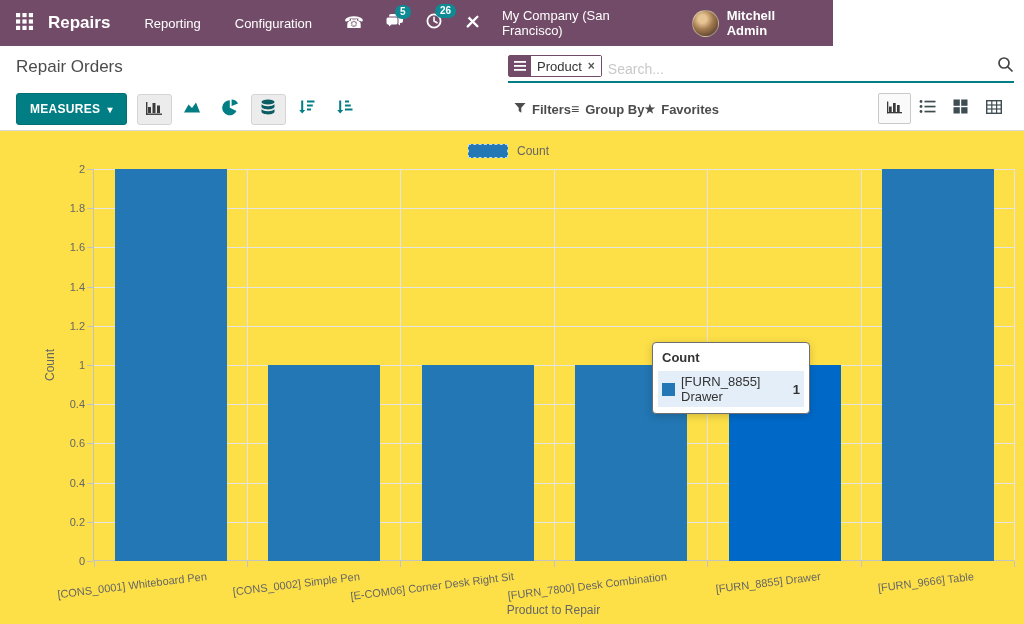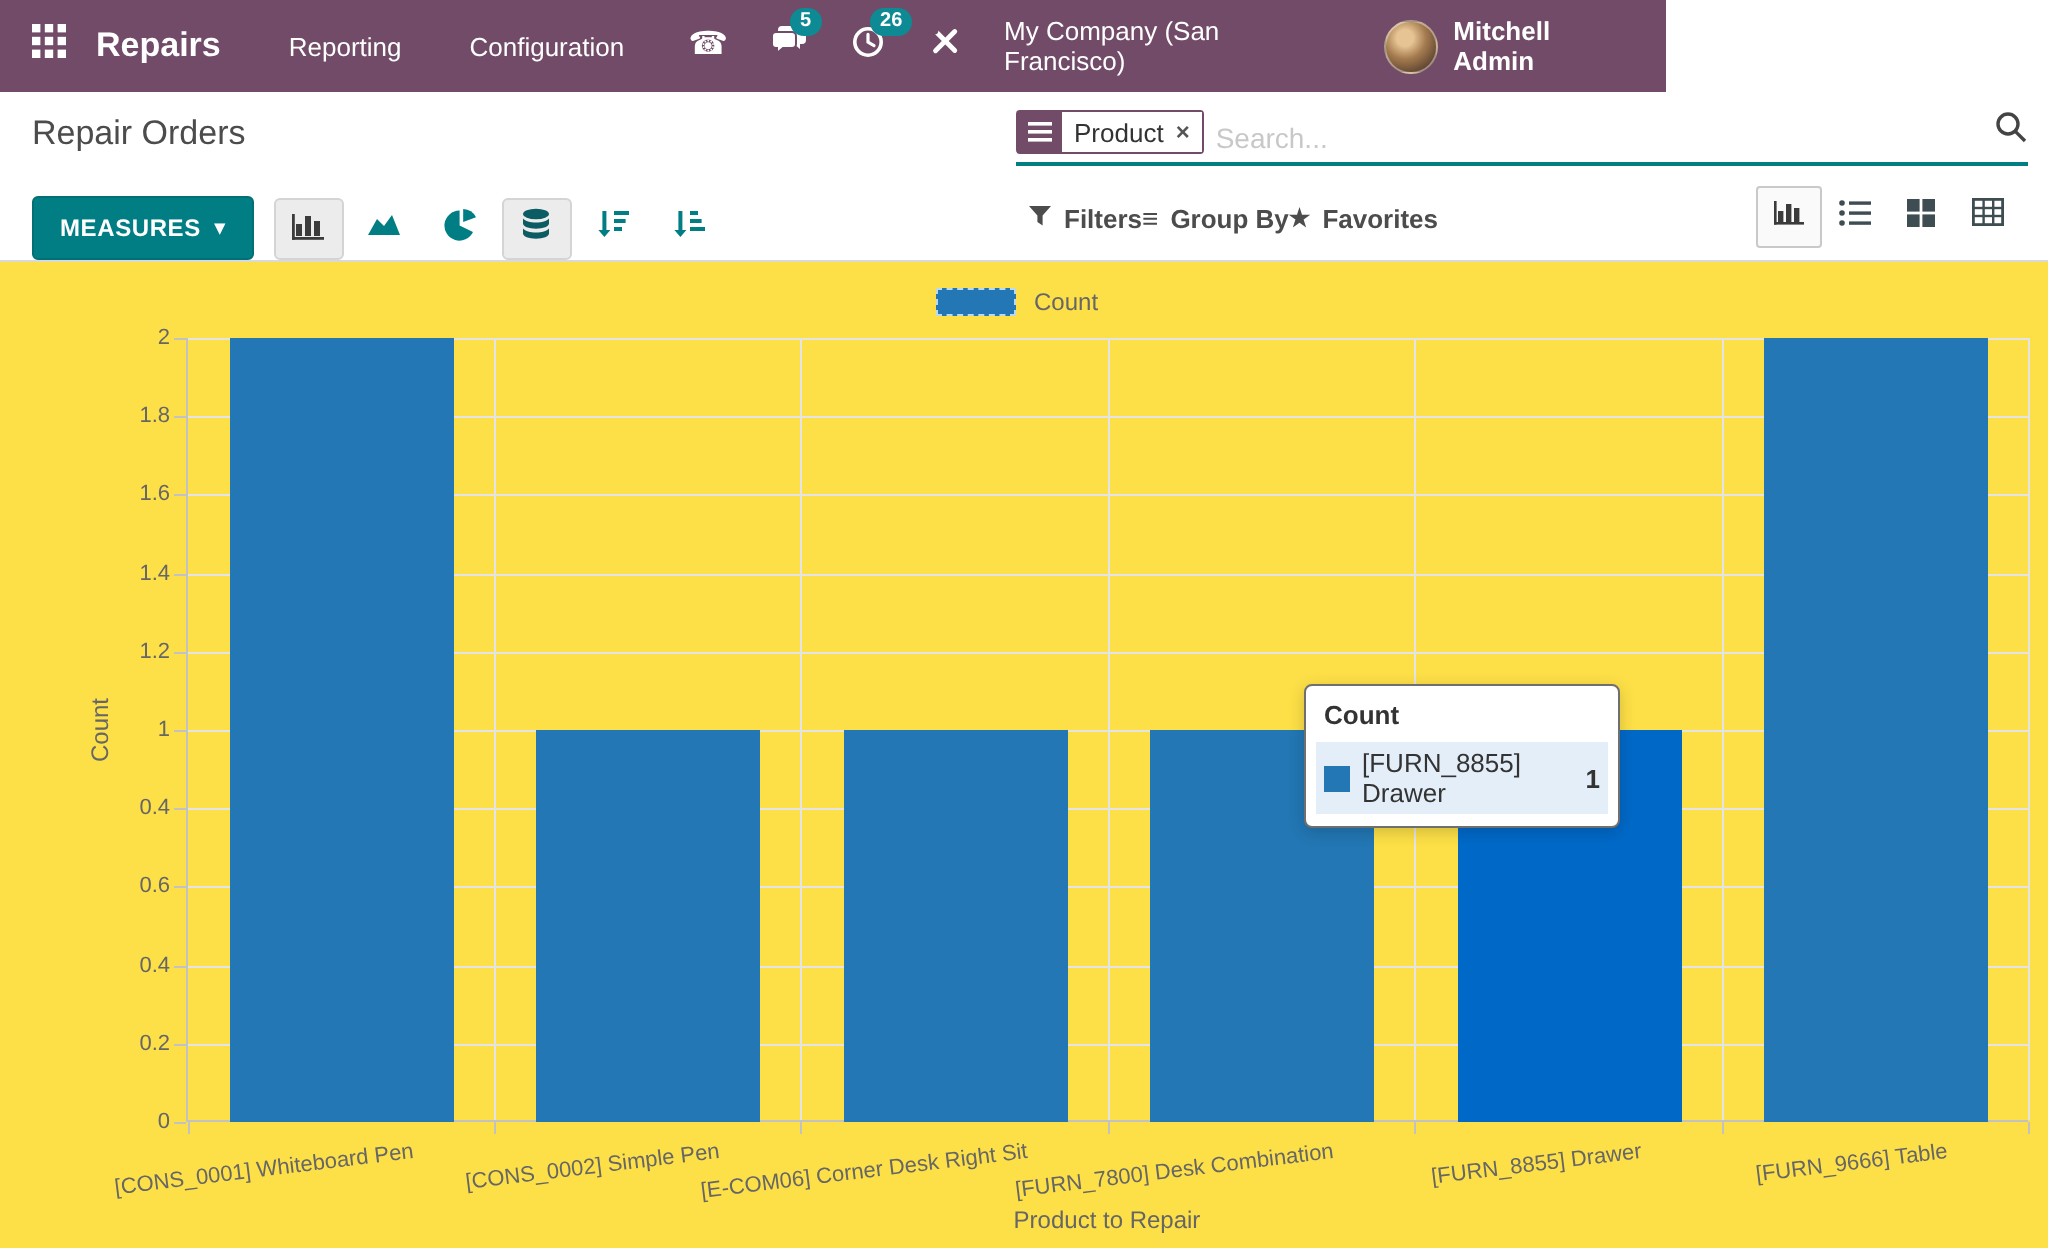--- a/index.html
+++ b/index.html
@@ -32,21 +32,21 @@
   .search-line { display:flex; align-items:flex-end; border-bottom:2px solid #017e84; padding-bottom:4px; }
   .facet { display:inline-flex; align-items:stretch; border:1px solid #714B67; border-radius:2px;
     margin-right:6px; height:22px; }
   .facet-icon { background:#714B67; display:flex; align-items:center; justify-content:center;
     width:22px; }
   .facet-label { display:flex; align-items:center; font-size:13px; color:#333; padding:0 6px; background:#fff; }
   .facet-remove { display:flex; align-items:center; padding:0 6px 0 0; background:#fff; color:#555;
     font-size:12px; font-weight:bold; cursor:pointer; }
   .search-input { flex:1; border:none; outline:none; font-size:14px; color:#333; min-width:40px; }
   .search-input::placeholder { color:#c8c8c8; }
-  .cp-row2 { position:relative; height:42px; display:flex; align-items:flex-end; padding:0 16px; }
+  .cp-row2 { position:relative; height:42px; display:flex; align-items:center; padding:0 16px; }
   .measures-btn { background:#017e84; color:#fff; border:1px solid #017074; border-radius:3px;
     font-size:12px; font-weight:bold; padding:8px 13px; cursor:pointer; letter-spacing:.3px;
     display:flex; align-items:center; gap:7px; }
   .tool-group { display:flex; align-items:center; margin-left:10px; gap:3px; }
   .tool-btn { width:35px; height:31px; display:flex; align-items:center; justify-content:center;
     cursor:pointer; border:1px solid transparent; border-radius:3px; background:transparent; }
   .tool-btn.active { background:#ececec; border-color:#d4d4d4; }
   .filter-group { position:absolute; left:514px; top:0; height:42px; display:flex;
     align-items:center; }
   .filter-item { display:flex; align-items:center; gap:6px; font-size:13px; color:#4c4c4c;

